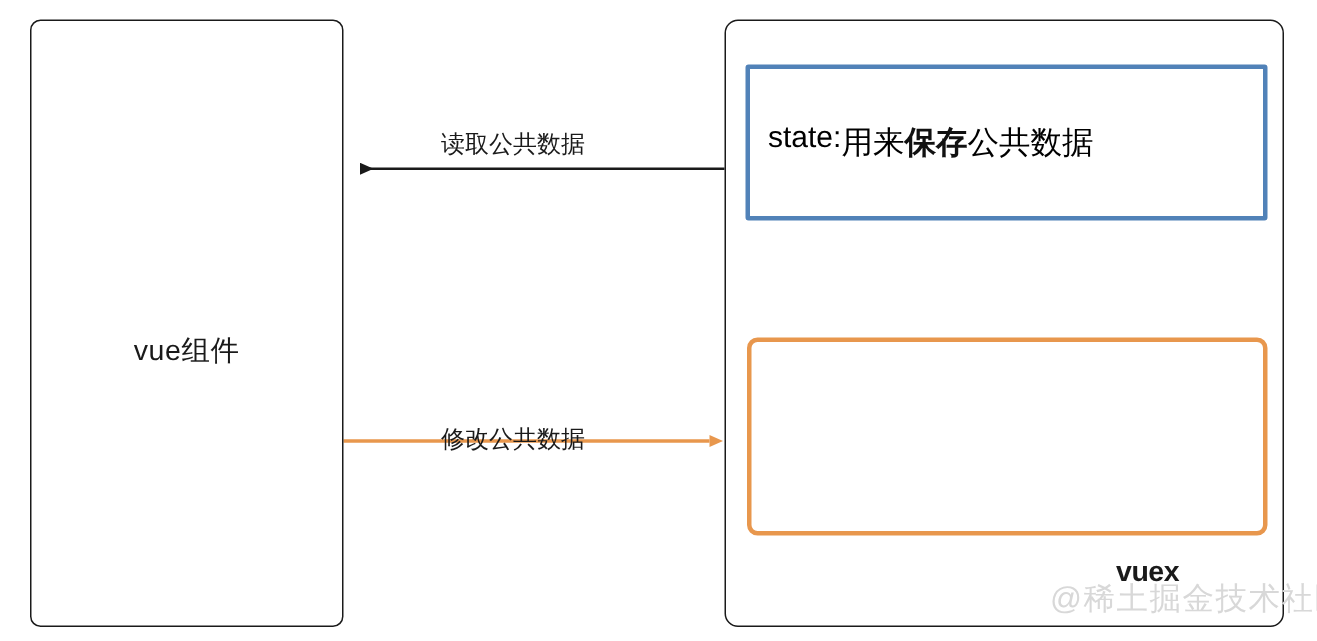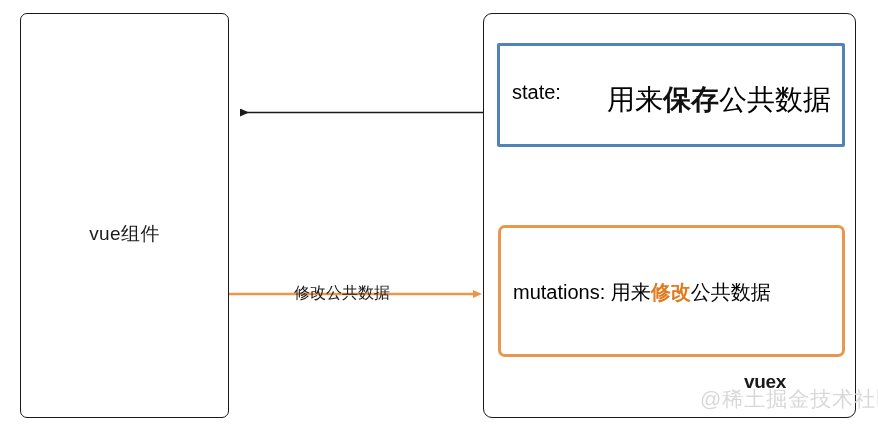--- a/index.html
+++ b/index.html
@@ -79,23 +79,22 @@
     width: 325px;
     display: flex;
     align-items: flex-start;
     font-size: 20px;
     white-space: nowrap;
   }
   .state-key {
     flex: 0 0 auto;
   }
   .state-desc {
-    margin-left: 46px;
     flex: 0 0 auto;
-    font-size: 28px;
+    font-size: 21px;
   }
   .mutations-row {
     position: absolute;
     left: 513px;
     top: 279px;
     width: 330px;
     font-size: 20px;
     white-space: nowrap;
   }
   .bold-black { font-weight: bold; color: #111111; }
@@ -179,21 +178,21 @@
 
   <div class="box vuex-container-box"></div>
 
   <div class="box state-box"></div>
   <div class="state-row">
     <span class="state-key">state:</span>
     <span class="state-desc"><span>用来</span><span class="bold-black">保存</span><span>公共数据</span></span>
   </div>
 
   <div class="box mutations-box"></div>
-  <div class="mutations-row"><span>mutations:</span><span> 用来</span><span class="bold-orange">修改</span><span>公共数据</span></div>
 
   <div class="vuex-caption">vuex</div>
 
+  <div class="edge-label read-label">读取公共数据</div>
   <div class="edge-label write-label">修改公共数据</div>
 
   <div class="watermark">@稀土掘金技术社区</div>
 
 </div>
 
 </body></html>

